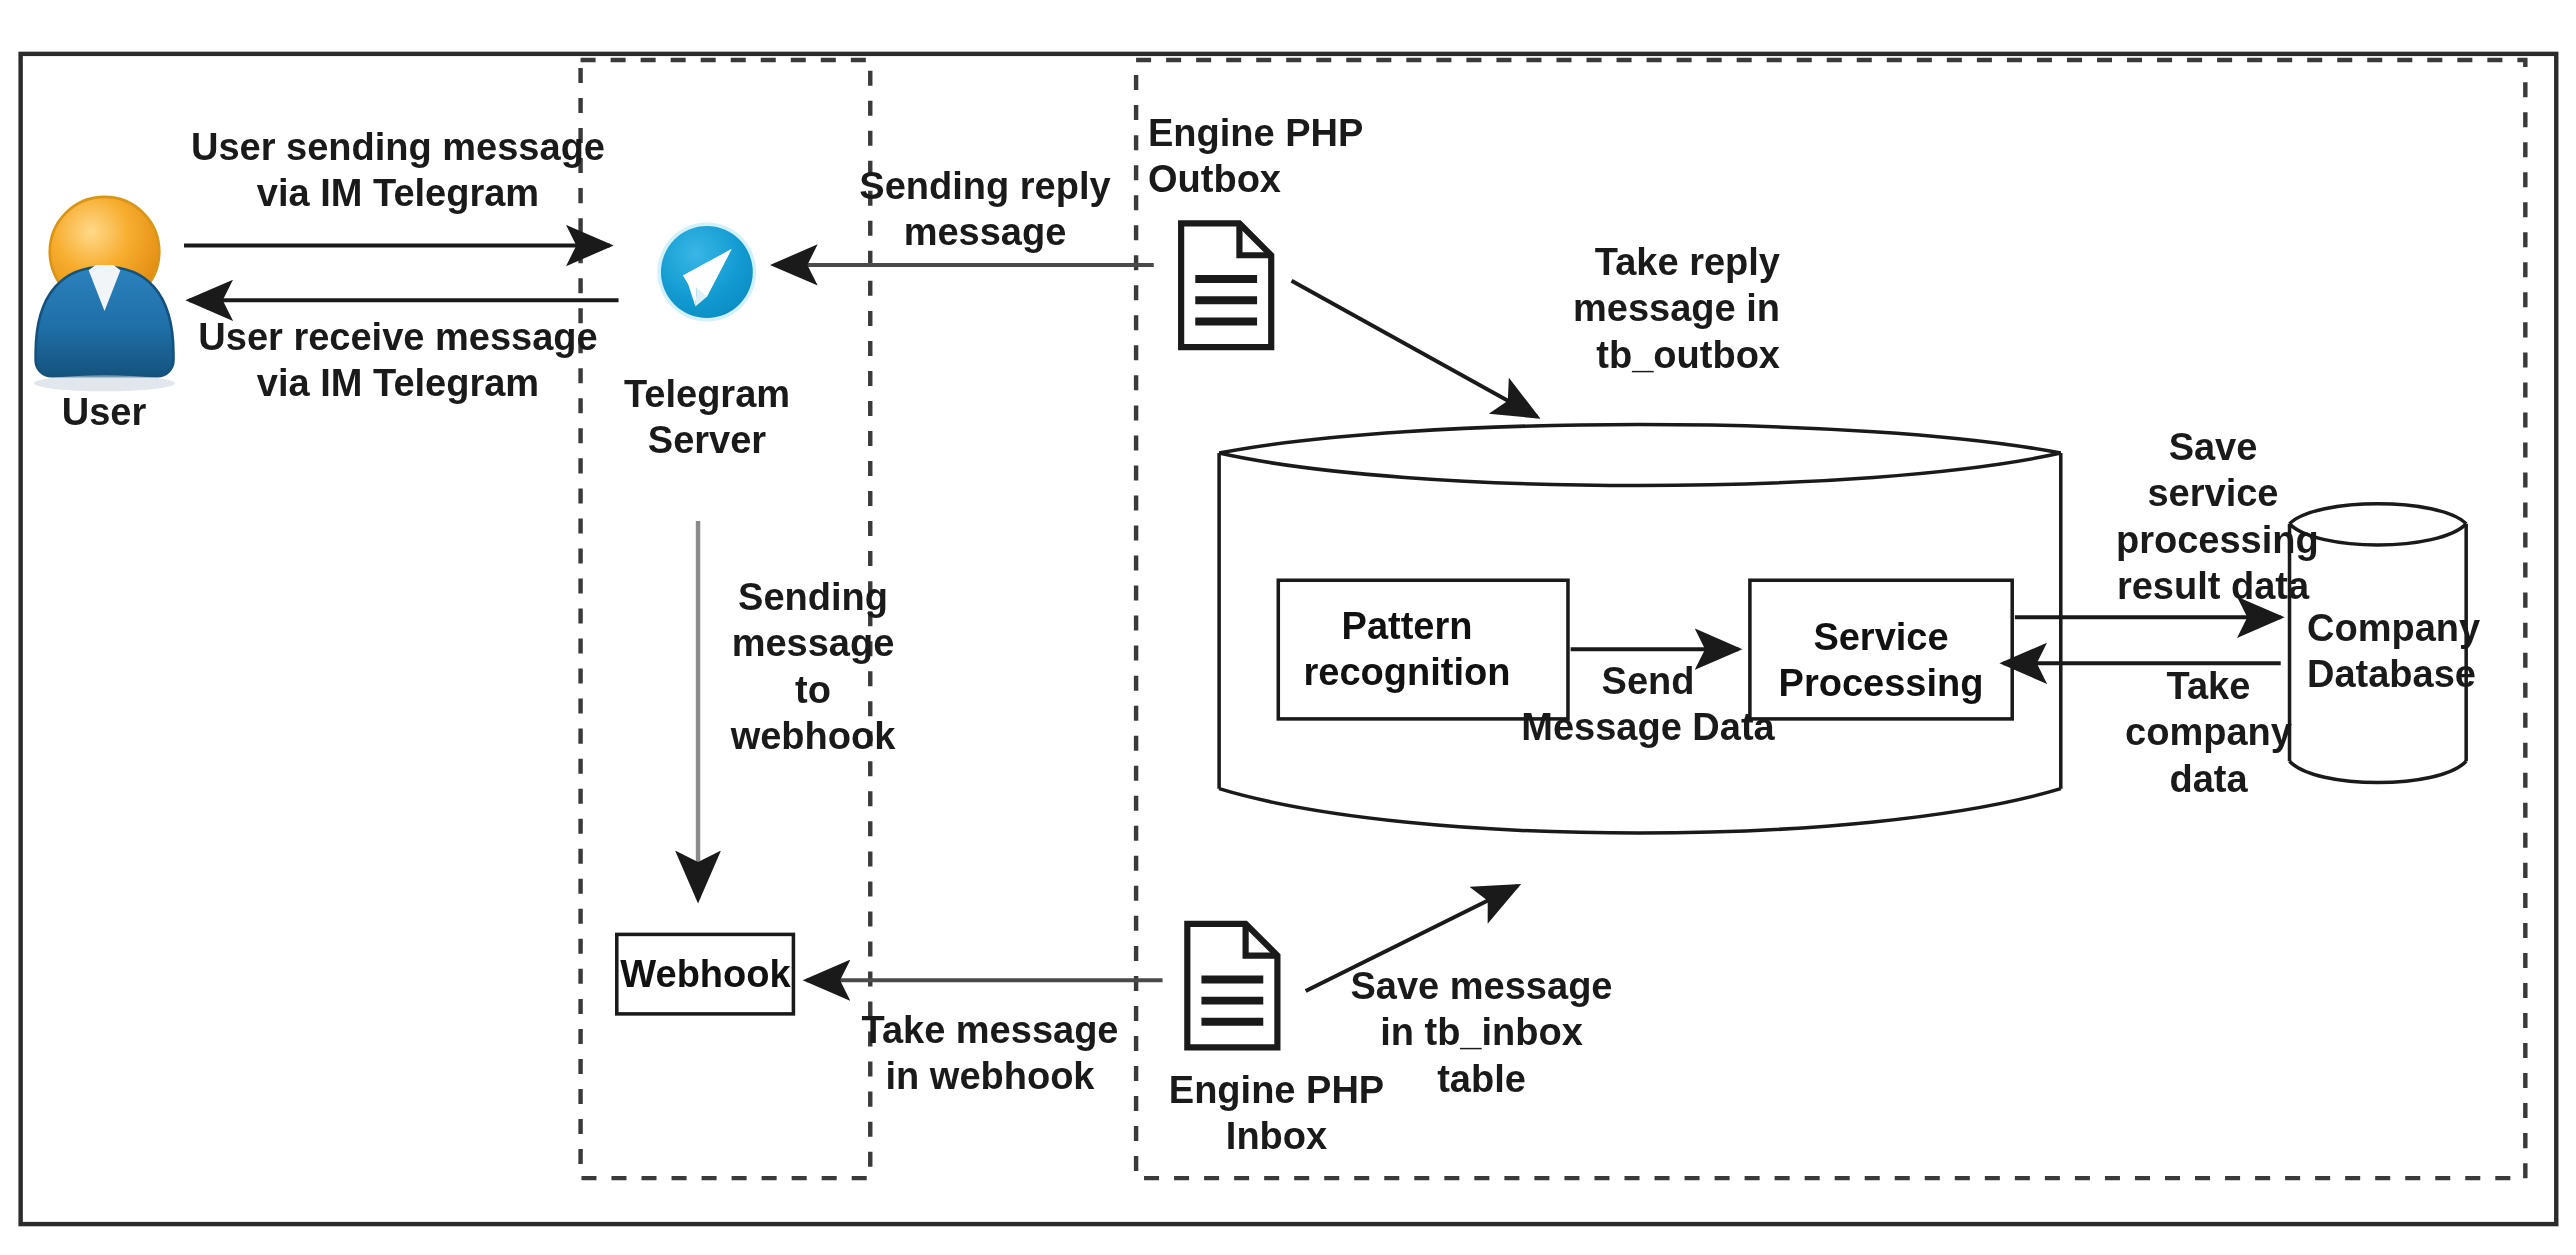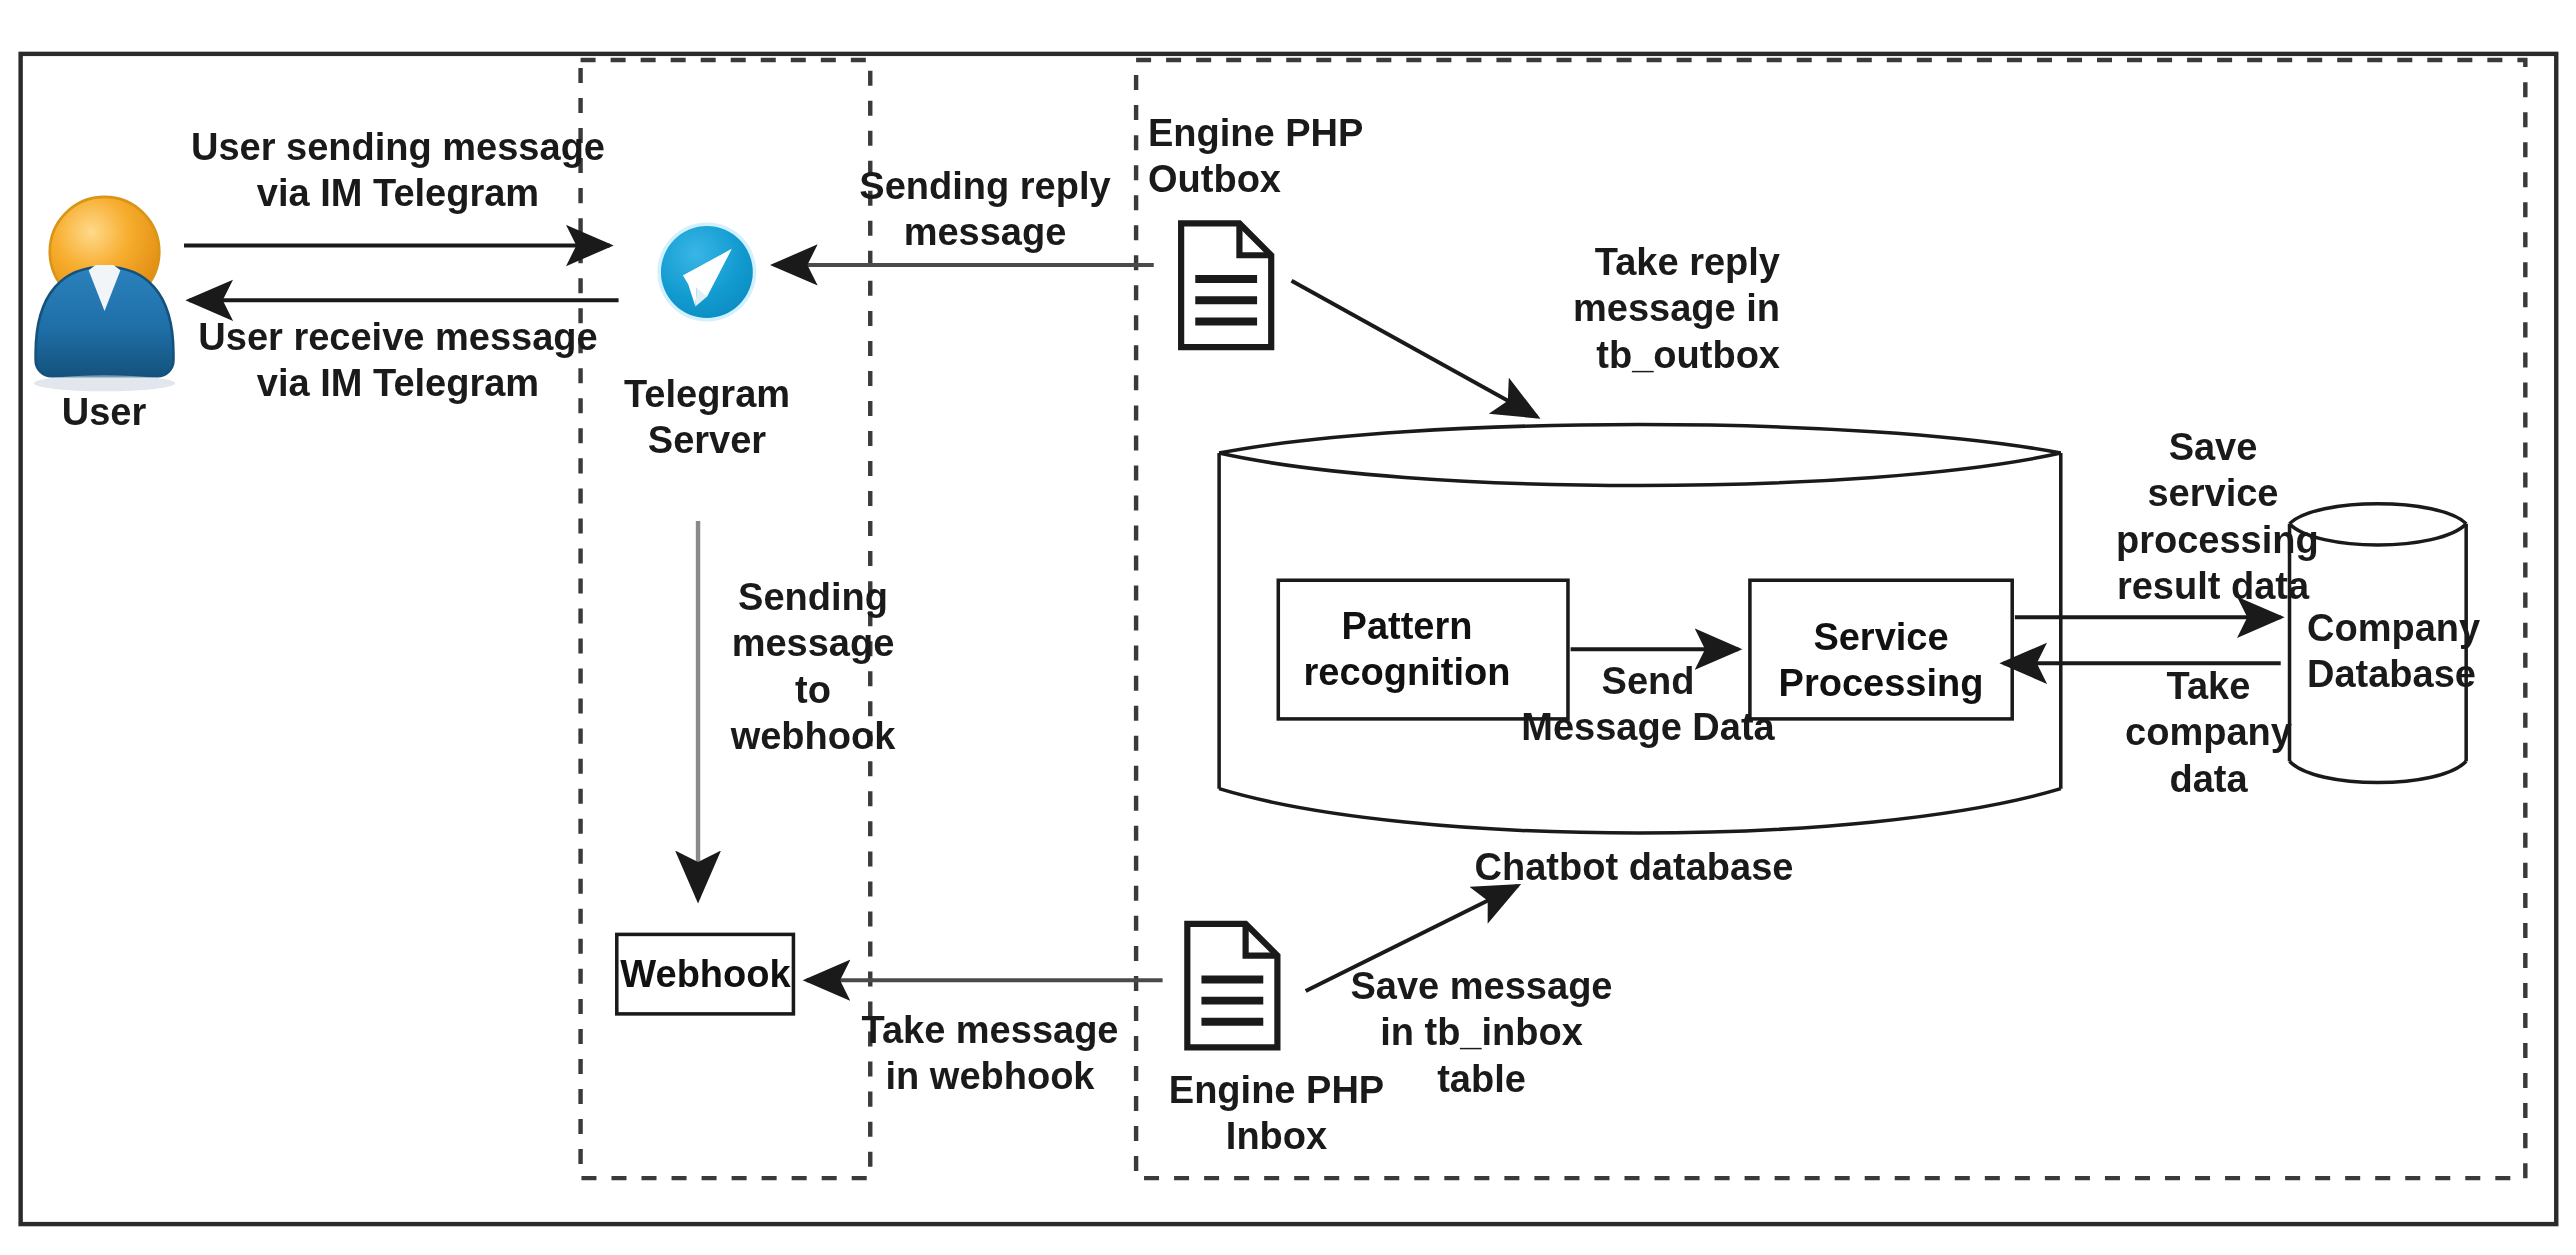--- a/index.html
+++ b/index.html
@@ -164,21 +164,20 @@
 
   <div class="boxlbl f34" style="left:1278px;top:580px;width:258px;height:139px;">Pattern
 recognition</div>
 
   <div class="boxlbl f34" style="left:1750px;top:580px;width:262px;height:161px;">Service
 Processing</div>
 
   <div class="lbl f34" style="left:1502px;top:658px;width:292px;">Send
 Message Data</div>
 
-  <div class="lbl f34" style="left:1413px;top:844px;width:442px;">Chatbot database</div>
 
   <div class="lbl f34" style="left:2116px;top:424px;width:194px;">Save
 service
 processing
 result data</div>
 
   <div class="lbl f34" style="left:2120px;top:663px;width:177px;">Take
 company
 data</div>
 

